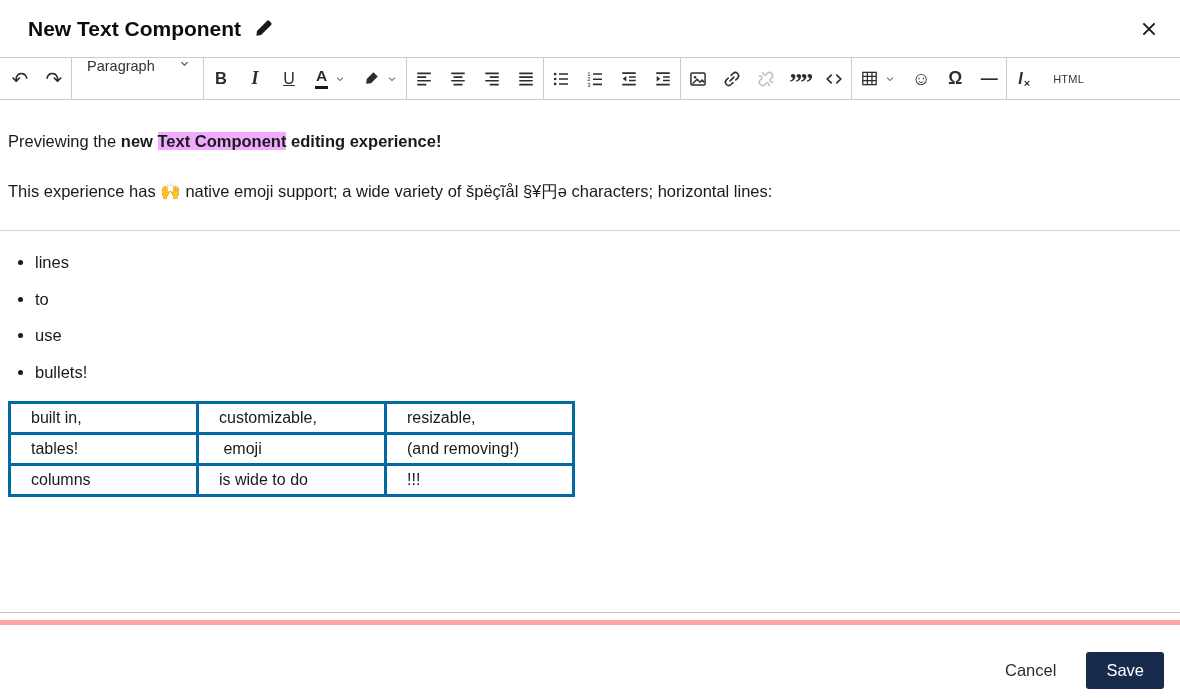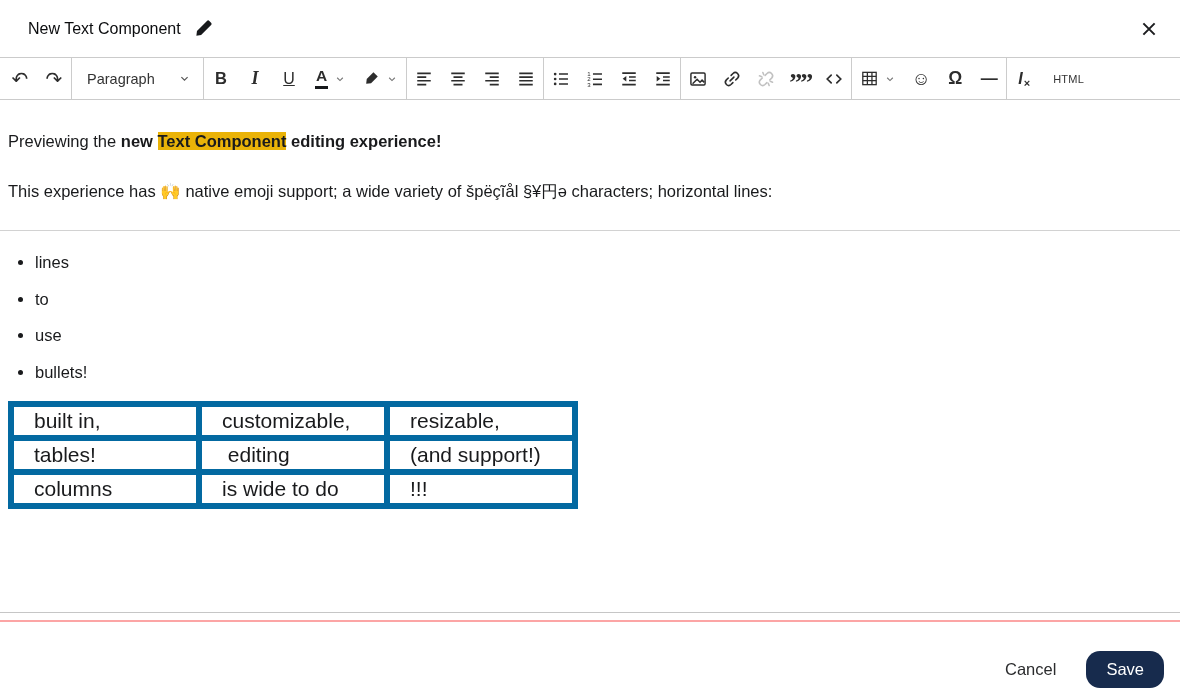--- a/index.html
+++ b/index.html
@@ -3,60 +3,60 @@
 <meta charset="utf-8">
 <style>
   *{box-sizing:border-box;margin:0;padding:0}
   html,body{width:1180px;height:698px}
   body{font-family:"Liberation Sans",sans-serif;background:#fff;color:#1c1d1f;display:flex;flex-direction:column;overflow:hidden}
   button{font-family:"Liberation Sans",sans-serif;background:none;border:none;cursor:pointer;color:#2d2d2d}
   svg{display:block}
 
   
   .modal-header{flex:0 0 57px;display:flex;align-items:center;padding:0 17px 0 28px}
-  .title{font-size:16px;font-weight:400;color:#0b0c0e}
+  .title{font-size:21px;font-weight:700;color:#0b0c0e}
   .edit-btn{margin-left:13px;display:flex;align-items:center;color:#17191c}
   .spacer{flex:1}
   .close-btn{display:flex;align-items:center;color:#1c1d1f;padding:4px}
 
   
   .toolbar{flex:0 0 43px;border-top:1px solid #cbcbcb;border-bottom:1px solid #cbcbcb;display:flex;align-items:stretch;padding-left:3px}
   .tb-btn{min-width:34px;display:flex;align-items:center;justify-content:center;color:#2d2d2d}
   .tb-combo{display:flex;align-items:center;gap:7px;padding:0 9px}
   .tb-divider{width:1px;background:#ccc}
-  .para-dd{width:131px;display:flex;align-items:center;justify-content:space-between;padding:0 13px 0 15px}
+  .para-dd{width:131px;display:flex;justify-content:space-between;padding:0 13px 0 15px}
   .para-label{font-size:14.5px;color:#333}
   .g-arrow{font-size:20px;line-height:1}
   .g-bold{font-size:16.5px;font-weight:700}
   .g-italic{font-family:"Liberation Serif",serif;font-style:italic;font-size:18px;font-weight:600}
   .g-underline{font-size:16px;font-weight:500;text-decoration:underline}
   .g-colorA{font-size:15.5px;font-weight:600;line-height:1;padding:0 1px 2px;border-bottom:3px solid #17191c}
   .g-quote{font-family:"Liberation Serif",serif;font-size:26px;font-weight:700;line-height:.4;padding-top:9px;letter-spacing:-2px}
   .g-smiley{font-size:19px;line-height:1}
   .g-omega{font-size:17.5px;font-weight:600}
   .g-hline{font-size:17px;font-weight:700}
   .g-ix{font-size:16px;font-weight:600;font-style:italic;display:flex;align-items:flex-end}
   .g-ix .sub{font-size:11px;font-style:normal;margin:0 0 -1px 1px}
   .html-label{font-size:11px;letter-spacing:.2px;color:#333;padding:0 12px}
   .disabled{color:#c1c1c1}
 
   
   .editor{flex:1 1 auto;padding:30px 8px 0;border-bottom:1px solid #c6c6c6;overflow:hidden;font-size:16.5px;color:#191a1c}
   .editor p{margin:0 0 26px;line-height:1.45}
-  .hl{background:#eab308}
+  .hl{background:#f0abfc}
   .editor hr{border:none;border-top:1px solid #d2d2d2;margin:26px -8px 22px}
   .editor ul{margin:0 0 18px;padding-left:27px}
   .editor li{margin-bottom:17px;line-height:1.2}
   table.ed{border-collapse:collapse}
-  table.ed td{border:6px solid #0369a1;width:188px;height:31px;padding:2px 20px;font-size:21px;white-space:pre-wrap;vertical-align:middle}
+  table.ed td{border:3px solid #0369a1;width:188px;height:31px;padding:2px 20px;font-size:16px;white-space:pre-wrap;vertical-align:middle}
 
   
-  .footer{flex:0 0 78px;margin-top:7px;border-top:2px solid #fca5a5;display:flex;align-items:center;justify-content:flex-end;gap:30px;padding:18px 16px 0 0}
+  .footer{flex:0 0 78px;margin-top:7px;border-top:5px solid #fca5a5;display:flex;align-items:center;justify-content:flex-end;gap:30px;padding:18px 16px 0 0}
   .cancel-btn{font-size:16.5px;color:#2b2c2e}
-  .save-btn{font-size:16.5px;background:#172b4d;color:#fff;padding:9px 20px;border-radius:14px}
+  .save-btn{font-size:16.5px;background:#172b4d;color:#fff;padding:9px 20px;border-radius:3px}
 </style>
 </head>
 <body>
 
 <header class="modal-header">
   <h1 class="title">New Text Component</h1>
   <button class="edit-btn">
     <span>
       <svg width="19" height="19" viewBox="0 0 16 16" fill="currentColor">
           <path d="M10.9 1.6a1.4 1.4 0 0 1 2 0l1.5 1.5a1.4 1.4 0 0 1 0 2L6 13.5 2 14l.5-4Z"></path>
@@ -294,22 +294,22 @@
 
   <table class="ed">
     <tbody>
       <tr>
         <td>built in,</td>
         <td>customizable,</td>
         <td>resizable,</td>
       </tr>
       <tr>
         <td>tables!</td>
-        <td> editing</td>
-        <td>(and support!)</td>
+        <td> emoji</td>
+        <td>(and removing!)</td>
       </tr>
       <tr>
         <td>columns</td>
         <td>is wide to do</td>
         <td>!!!</td>
       </tr>
     </tbody>
   </table>
 </main>
 

